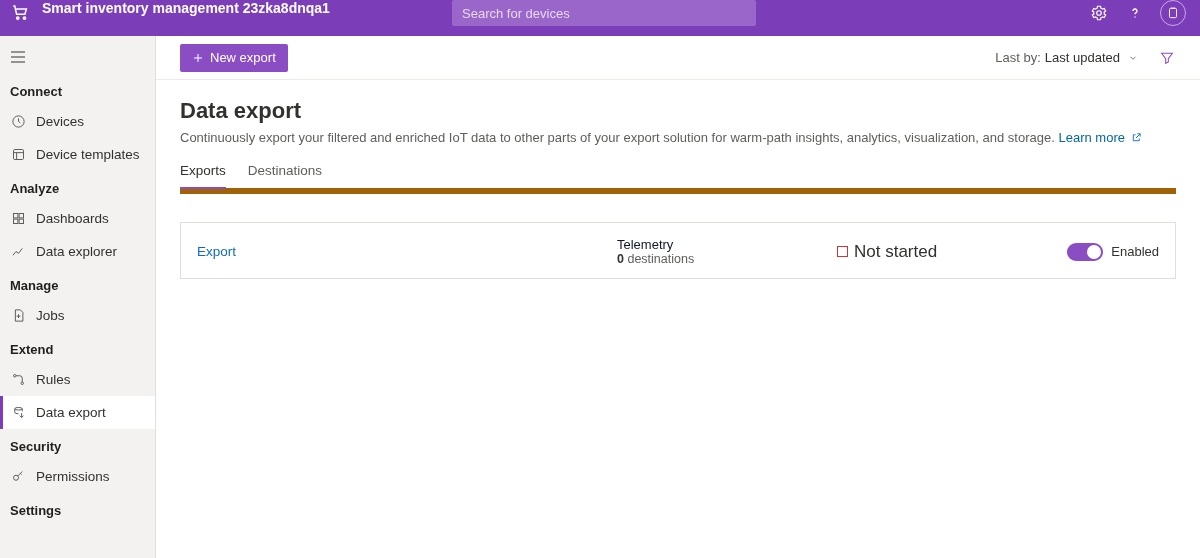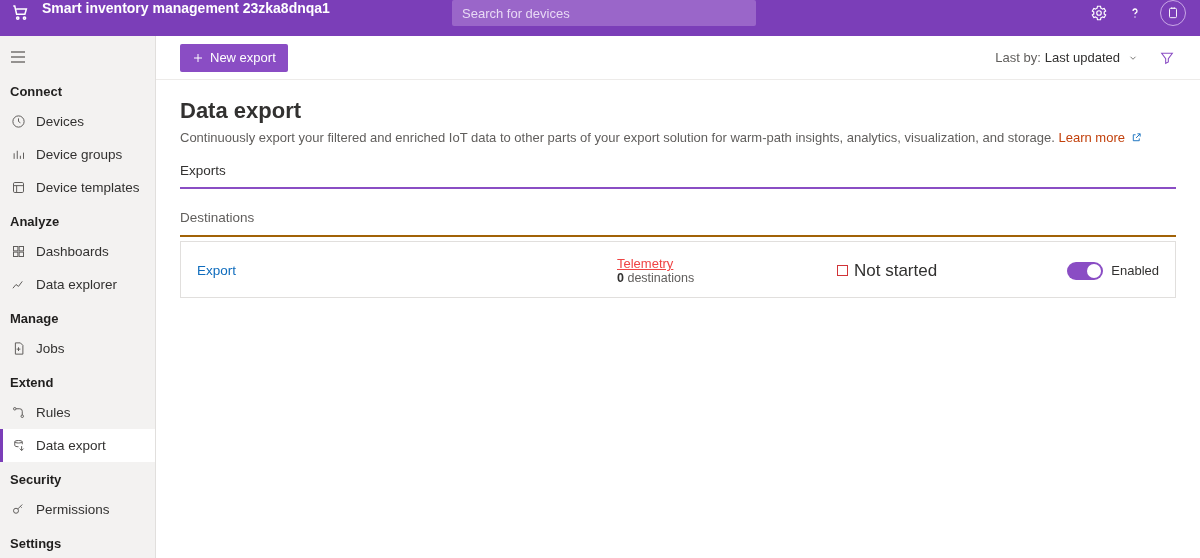--- a/index.html
+++ b/index.html
@@ -54,37 +54,37 @@
   .toolbar .spacer { flex:1; }
   .sort-by { font-size:13px; color:#323130; display:flex; align-items:center; gap:4px; cursor:pointer; }
   .sort-by .label { color:#605e5c; }
   .sort-by .chev { margin-left:4px; color:#605e5c; }
   .filter-icon { margin-left:20px; color:#8a4dc4; cursor:pointer; width:18px; height:18px; display:flex; align-items:center; justify-content:center;}
 
   
   .content { padding: 18px 24px; }
   .page-title { font-size: 22px; font-weight:600; margin-bottom:6px; }
   .page-desc { font-size:13px; color:#605e5c; margin-bottom:18px; }
-  .page-desc a.learn { color:#c2410c; text-decoration:none; }
+  .page-desc a.learn { color:#0369a1; text-decoration:none; }
   .ext-icon { display:inline-block; vertical-align:-1px; margin-left:2px; }
 
   
-  .tabs { display:flex; gap:22px; border-bottom:2px solid #a16207; margin-bottom:4px;flex-direction:column; }
+  .tabs { display:flex; gap:22px; border-bottom:6px solid #a16207; margin-bottom:28px; }
   .tab { padding:0 0 10px 0; font-size:13.5px; color:#605e5c; cursor:pointer; position:relative; }
   .tab.active { color:#323130; }
   .tab.active::after { content:""; position:absolute; left:0; right:0; bottom:-1px; height:2px; background:#8a4dc4; }
 
   
   .card {
     border:1px solid #e1dfdd; border-radius:0; padding:14px 16px 12px;
     display:grid; grid-template-columns: 420px 220px 1fr 140px; align-items:center;
   }
   .card .name { color:#0f6cbd; cursor:pointer; font-size:13.5px; }
   .card .tel { font-size:13px; }
-  .card .tel .t1 { color:#ef4444;text-decoration:underline; }
+  .card .tel .t1 { color:#0f172a; }
   .card .tel .t2 { color:#605e5c; font-size:12.5px; }
   .card .tel .t2 b { color:#323130; font-weight:600; }
   .card .status { display:flex; align-items:center; gap:6px; color:#323130; font-size:17px; }
   .card .status .sq { width:11px; height:11px; border:1.5px solid #d13438; }
   .card .toggle-wrap { display:flex; align-items:center; gap:8px; font-size:13px; justify-content:flex-end;}
   .toggle {
     width:36px; height:18px; background:#8a4dc4; border-radius:10px; position:relative; cursor:pointer;
   }
   .toggle .knob { position:absolute; right:2px; top:2px; width:14px; height:14px; background:#fff; border-radius:50%; }
 
@@ -142,28 +142,20 @@
 
     <div class="nav-section-title">Connect</div>
     <div class="nav-item">
       <div class="nicon">
         <svg width="15" height="15" viewBox="0 0 24 24" fill="none" stroke="#605e5c" stroke-width="1.6">
             <circle cx="12" cy="12" r="9"></circle>
             <path d="M12 7v5l3 2"></path>
           </svg>
       </div>
       <span class="label">Devices</span>
-    </div>
-    <div class="nav-item">
-      <div class="nicon">
-        <svg width="15" height="15" viewBox="0 0 24 24" fill="none" stroke="#605e5c" stroke-width="1.6">
-            <path d="M5 19V10M10 19V6M15 19v-5M20 19V9"></path>
-          </svg>
-      </div>
-      <span class="label">Device groups</span>
     </div>
     <div class="nav-item">
       <div class="nicon">
         <svg width="15" height="15" viewBox="0 0 24 24" fill="none" stroke="#605e5c" stroke-width="1.6">
             <rect x="4" y="4" width="16" height="16" rx="2"></rect>
             <path d="M4 9h16M9 9v11"></path>
           </svg>
       </div>
       <span class="label">Device templates</span>
     </div>

